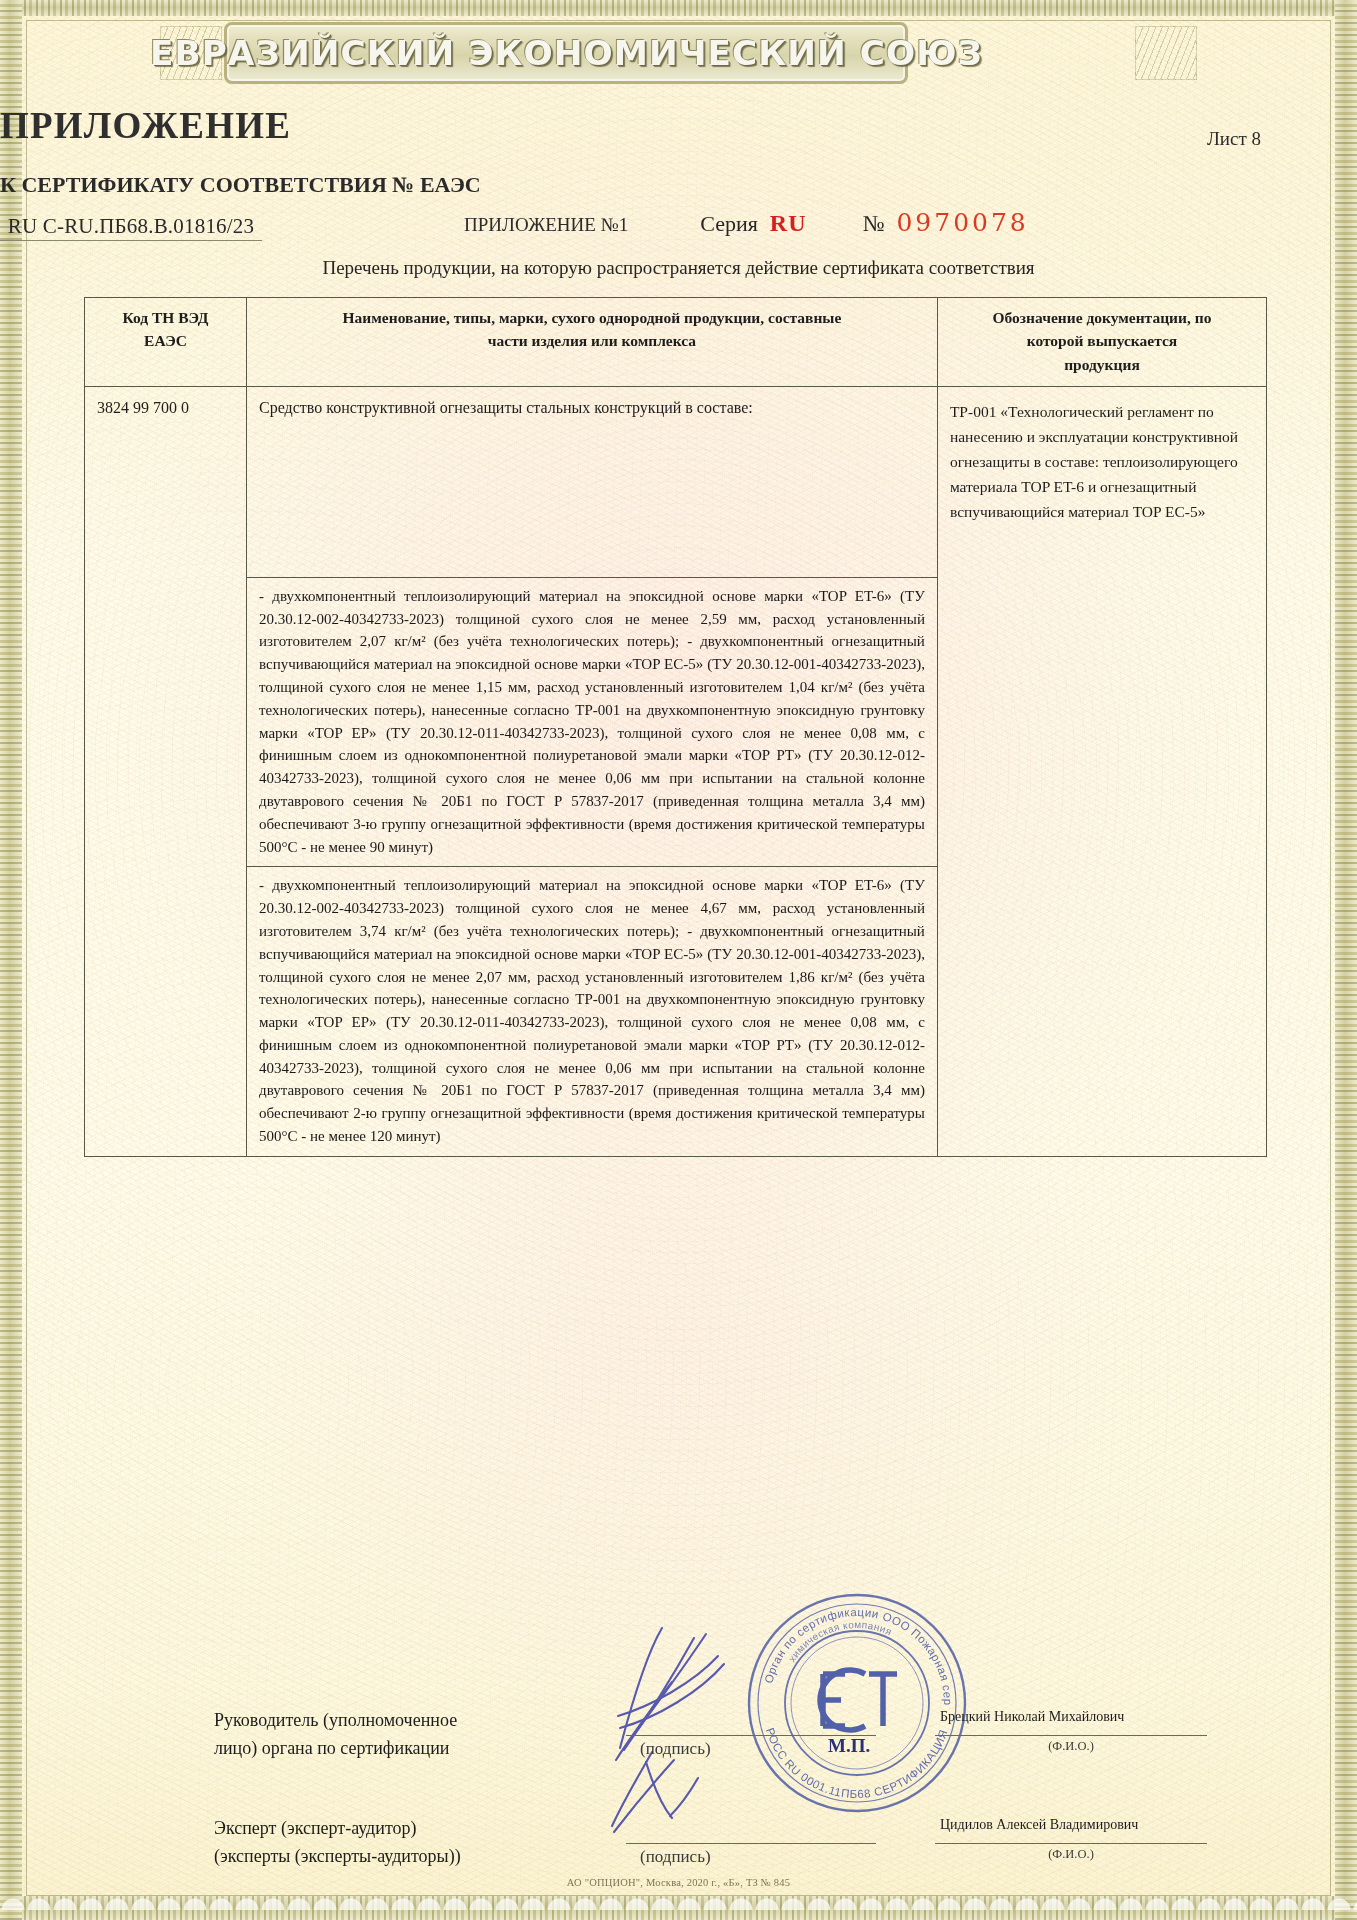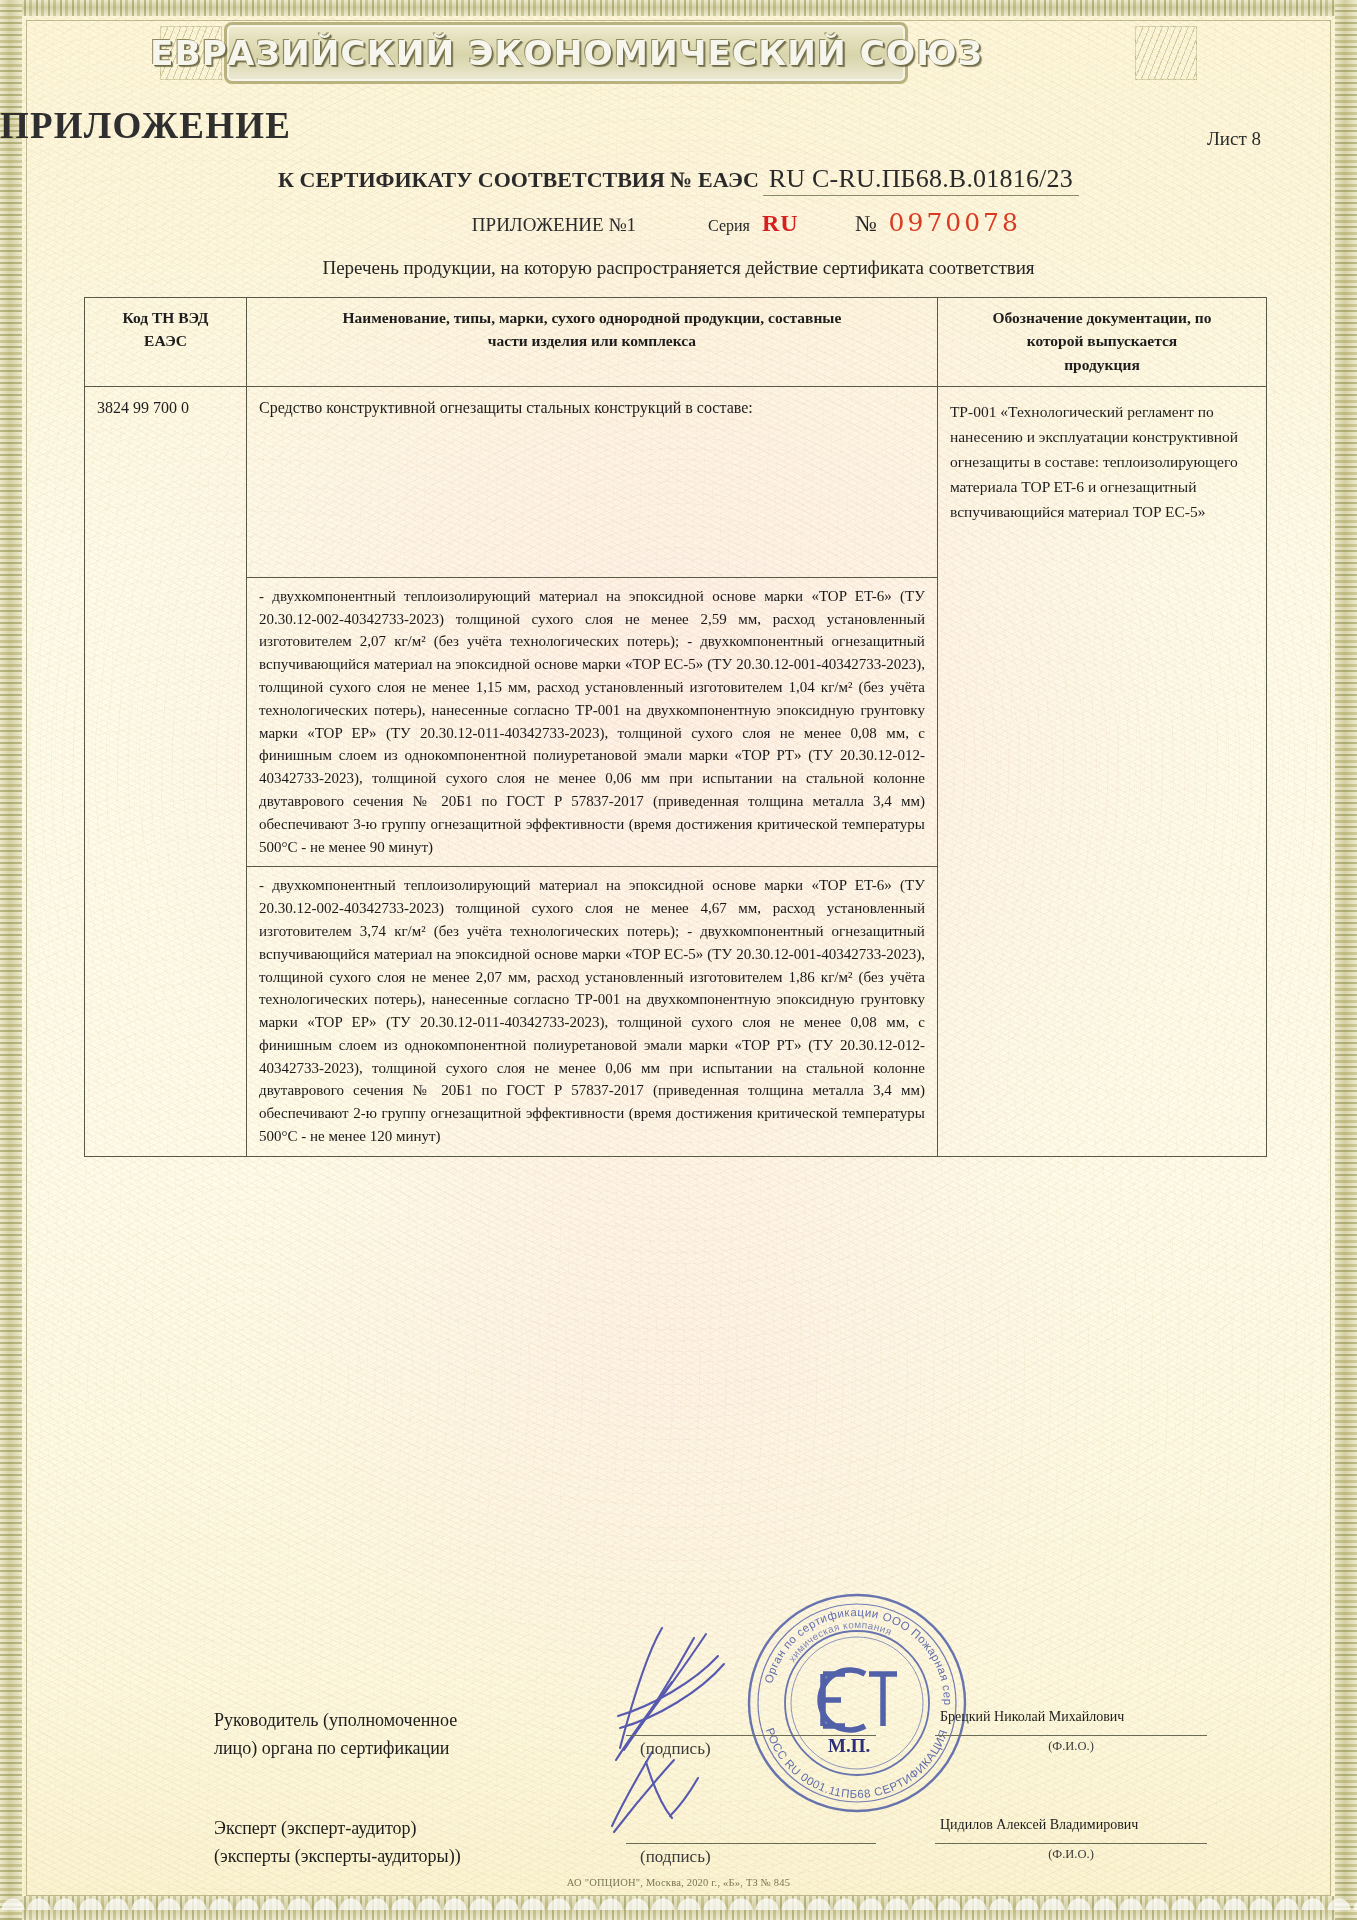--- a/index.html
+++ b/index.html
@@ -128,40 +128,40 @@
     font-size: 37px;
     font-weight: bold;
     letter-spacing: 1.2px;
     color:#2f2f2f;
   }
   .sheet-no {
     position:absolute; right:96px; top:128px;
     font-size:19px; color:#2b2b2b;
   }
   .hdr-line2 {
-    position:absolute; left:0; right:0; top:164px;
+    position:absolute; left:0; right:0; top:172px;
     display:flex; align-items:baseline; justify-content:center;
-    gap: 4px;
-    font-size: 22px; font-weight:bold; color:#2a2a2a;
+    gap: 16px;
+    font-size: 22px; font-weight:bold; color:#2a2a2a;flex-direction:column;
   }
   .cert-no {
     font-weight: normal;
-    font-size: 26px;
+    font-size: 21px;
     border-bottom: 1px solid #8a8a6a;
     padding: 0 6px 1px 6px;
     min-width: 250px;
-    text-align:right;
+    text-align:center;
     letter-spacing:.2px;
   }
   .hdr-line3 {
     position:absolute; left:0; right:0; top:208px;
     display:flex; align-items:baseline; justify-content:center;
   }
   .pril-n1 { font-size:19px; color:#2b2b2b; width:300px; text-align:right; }
-  .seria-lbl { font-size:16px; color:#262626; margin-left:72px; }
+  .seria-lbl { font-size:22px; color:#262626; margin-left:72px; }
   .seria-val { font-size:24px; font-weight:bold; color:#d61f1f; margin-left:12px; letter-spacing:1px; }
   .numero { font-size:23px; color:#262626; margin-left:56px; }
   .num-val { font-family:"DejaVu Serif", serif; font-size:25px; color:#d83a22; margin-left:12px; letter-spacing:3px; }
 
   .subtitle {
     position:absolute; left:0; right:0; top:257px;
     text-align:center; font-size:19px; color:#242424;
   }
 
   

